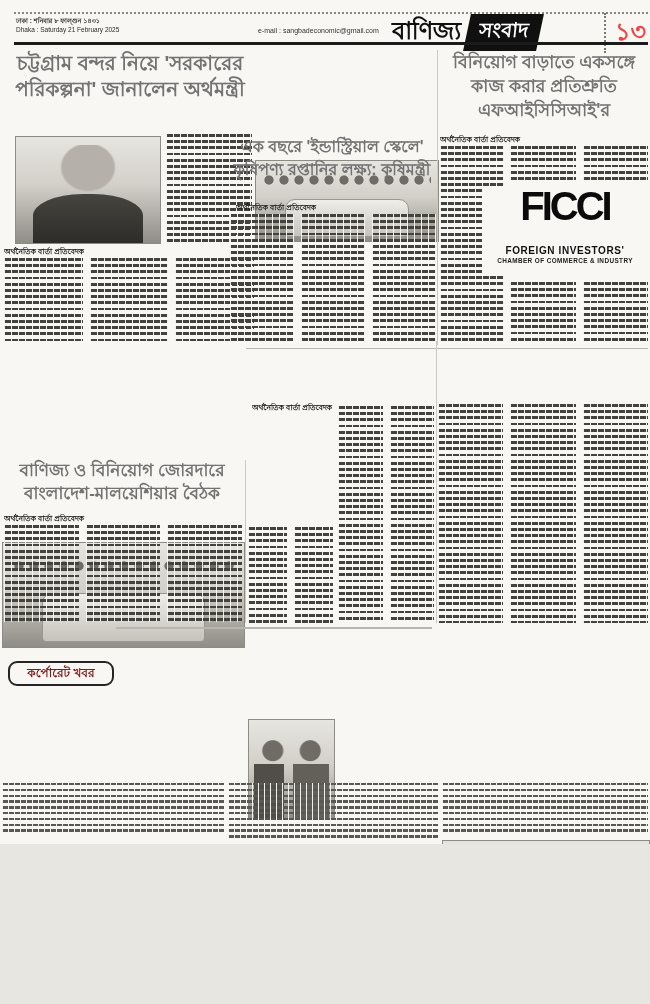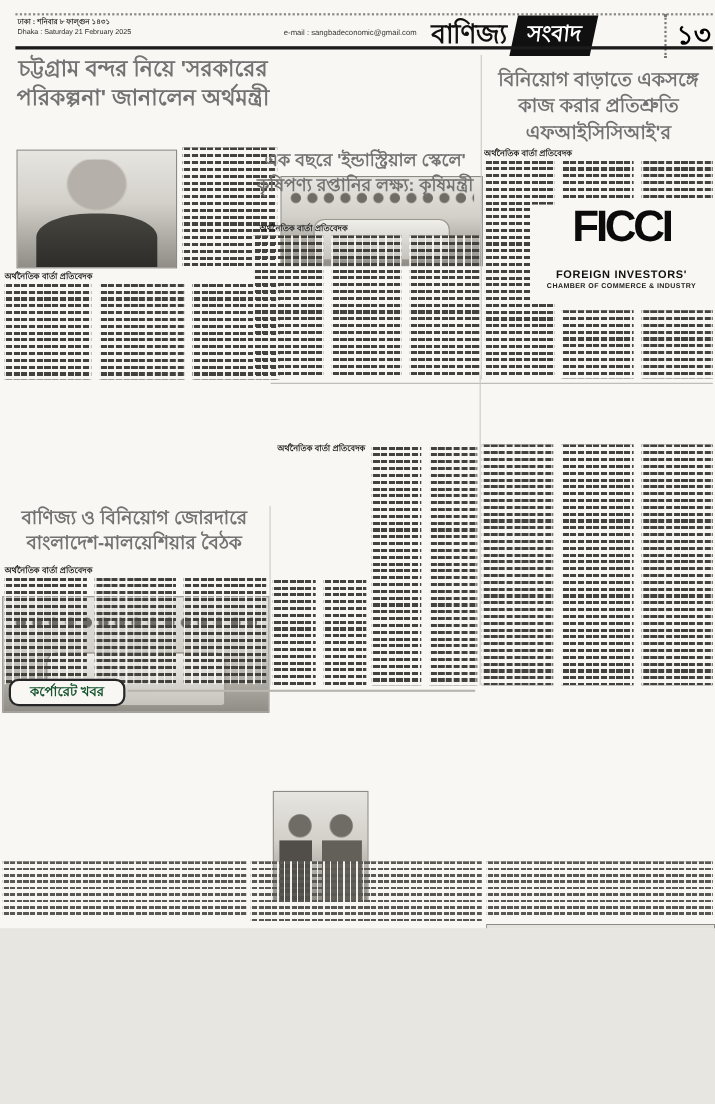--- a/index.html
+++ b/index.html
@@ -18,21 +18,21 @@
 
   
   .dateline{font-size:6.5px;line-height:1.35;color:#2b2b2b;}
   .dateline .bn{font-weight:bold;}
   .email{font-size:7px;color:#333;}
   .mast{display:flex;align-items:center;gap:6px;}
   .mast-first{font-size:24px;font-weight:900;color:#101010;letter-spacing:-0.5px;}
   .mast-box{background:#101010;color:#fff;font-size:20px;font-weight:900;
     padding:1px 12px 3px 12px;transform:skewX(-12deg);}
   .mast-box span{display:inline-block;transform:skewX(6deg);}
-  .pagenum{font-size:24px;font-weight:900;border-left:2px dotted #777;padding-left:9px;color:#000000;}
+  .pagenum{font-size:24px;font-weight:900;border-left:2px dotted #777;padding-left:9px;color:#ef4444;}
 
   
   .hl{font-weight:800;text-align:center;color:#737373;letter-spacing:0;}
   .byline{font-size:7.5px;font-weight:bold;color:#191919;white-space:nowrap;overflow:hidden;}
 
   
   .gk{display:flex;gap:7px;}
   .gk i{flex:1;display:block;
     background-image:
       repeating-linear-gradient(90deg, rgba(248,247,243,.95) 0 1.4px, rgba(248,247,243,0) 1.4px 7px),
@@ -69,21 +69,21 @@
 
   
   .ficci-box{text-align:center;background:#f8f7f3;}
   .ficci-word{font-size:40px;font-weight:900;letter-spacing:-3px;color:#0b0b0b;
     font-family:"Liberation Sans","DejaVu Sans",sans-serif;line-height:1;}
   .ficci-l1{font-size:10px;font-weight:700;letter-spacing:.6px;color:#111;margin-top:19px;}
   .ficci-l2{font-size:6.4px;font-weight:600;letter-spacing:.4px;color:#222;margin-top:1px;}
 
   
   .sec-badge{border:2px solid #262626;border-radius:9px;font-size:12px;font-weight:800;
-    display:flex;align-items:center;justify-content:center;background:#f8f7f3;color:#14532d;}
+    display:flex;align-items:center;justify-content:center;background:#f8f7f3;color:#7f1d1d;margin-top:44px;}
 
   
   .visa{display:flex;align-items:center;gap:7px;padding:8px 7px;
     background:linear-gradient(100deg,#2b3445 0%,#161c29 50%,#05070c 100%);overflow:hidden;}
   .visa .bank{width:28px;height:28px;background:#f2f2f2;border-radius:3px;flex:0 0 auto;
     display:flex;align-items:center;justify-content:center;text-align:center;
     font-size:5.5px;font-weight:800;color:#14345e;line-height:1.15;}
   .visa .txt{position:relative;z-index:2;}
   .visa .kick{font-size:5.5px;letter-spacing:1.2px;color:#9fabb9;font-weight:700;}
   .visa .l1{font-size:11.5px;font-weight:800;color:#ffffff;line-height:1.15;letter-spacing:.4px;}
@@ -137,21 +137,21 @@
   <div class="abs hl" style="left:232px;top:136px;width:200px;font-size:16px;line-height:1.42;">এক বছরে 'ইন্ডাস্ট্রিয়াল স্কেলে' কৃষিপণ্য রপ্তানির লক্ষ্য: কৃষিমন্ত্রী</div>
   <div class="abs byline" style="left:236px;top:202px;width:120px;">অর্থনৈতিক বার্তা প্রতিবেদক</div>
   <div class="abs gk" style="left:230px;top:214px;width:206px;height:130px;">
       <i></i>
       <i></i>
       <i></i>
     </div>
 
   <div class="abs vrule" style="left:437px;top:50px;height:295px;"></div>
 
-  <div class="abs hl" style="left:440px;top:50px;width:208px;font-size:17.5px;line-height:1.38;margin-top:10px;">বিনিয়োগ বাড়াতে একসঙ্গে কাজ করার প্রতিশ্রুতি এফআইসিসিআই'র</div>
+  <div class="abs hl" style="left:440px;top:50px;width:208px;font-size:17.5px;line-height:1.38;">বিনিয়োগ বাড়াতে একসঙ্গে কাজ করার প্রতিশ্রুতি এফআইসিসিআই'র</div>
   <div class="abs byline" style="left:440px;top:134px;width:120px;">অর্থনৈতিক বার্তা প্রতিবেদক</div>
 
   <div class="abs gk" style="left:440px;top:146px;width:64px;height:198px;">
       <i></i>
     </div>
   <div class="abs gk" style="left:510px;top:146px;width:138px;height:36px;">
       <i></i>
       <i></i>
     </div>
 

